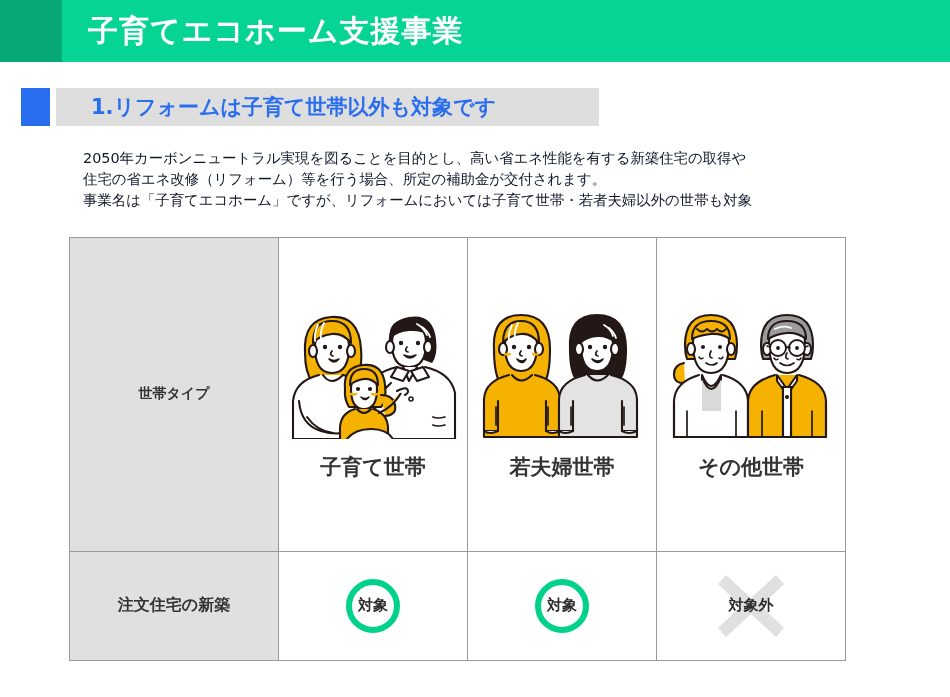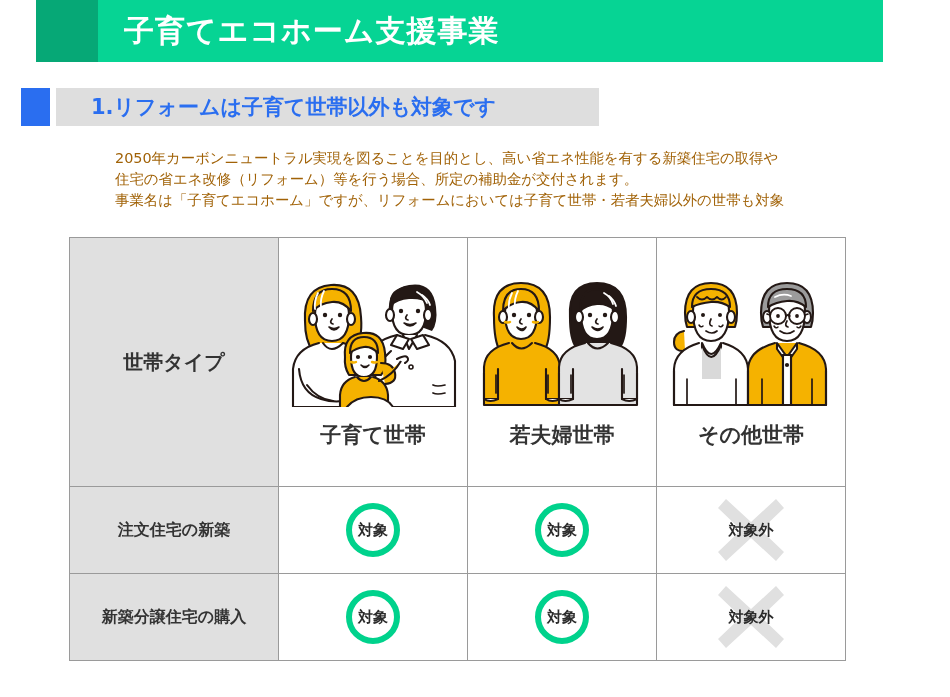--- a/index.html
+++ b/index.html
@@ -13,24 +13,23 @@
     font-family: "DejaVu Sans", "Liberation Sans", sans-serif;
     overflow: hidden;
     position: relative;
   }
 
   
   .page-header {
     position: absolute;
     left: 0;
     top: 0;
-    width: 847px;
+    width: 950px;
     height: 62px;
     background: #06d494;
-    margin-left: 36px;
   }
   .page-header .header-accent-block {
     position: absolute;
     left: 0;
     top: 0;
     width: 62px;
     height: 62px;
     background: #06a876;
   }
   .page-header .header-title {
@@ -81,24 +80,23 @@
     font-weight: bold;
     white-space: nowrap;
   }
 
   
   .intro-text {
     position: absolute;
     left: 83px;
     top: 148px;
     width: 790px;
-    color: #a16207;
+    color: #0f172a;
     font-size: 14.4px;
     line-height: 21px;
-    margin-left: 32px;
   }
   .intro-text .intro-line {
     white-space: nowrap;
   }
 
   
   .matrix-table {
     position: absolute;
     left: 69px;
     top: 237px;
@@ -121,21 +119,21 @@
 
   .label-cell {
     background: #e0e0e0;
     color: #333333;
     font-size: 16px;
     font-weight: bold;
   }
   .header-label-cell {
     background: #e0e0e0;
     color: #333333;
-    font-size: 20px;
+    font-size: 14px;
     font-weight: bold;
   }
   .type-cell {
     background: #ffffff;
   }
 
   .type-cell-inner {
     display: flex;
     flex-direction: column;
     align-items: center;
@@ -459,42 +457,15 @@
           <div class="marker-ineligible">
             <svg class="cross-svg" width="74" height="70" viewBox="0 0 74 70">
               <path d="M12 4 L37 27 L62 4 L70 13 L47 35 L70 57 L62 66 L37 43 L12 66 L4 57 L27 35 L4 13 Z" fill="#e0e0e0"></path>
             </svg>
             <span class="marker-text">対象外</span>
           </div>
         </div>
       </td>
     </tr>
 
-    <tr>
-      <td class="label-cell row-body-cell">新築分譲住宅の購入</td>
-      <td class="type-cell row-body-cell">
-        <div class="marker-holder">
-          <div class="marker-eligible">
-            <span class="marker-text">対象</span>
-          </div>
-        </div>
-      </td>
-      <td class="type-cell row-body-cell">
-        <div class="marker-holder">
-          <div class="marker-eligible">
-            <span class="marker-text">対象</span>
-          </div>
-        </div>
-      </td>
-      <td class="type-cell row-body-cell">
-        <div class="marker-holder">
-          <div class="marker-ineligible">
-            <svg class="cross-svg" width="74" height="70" viewBox="0 0 74 70">
-              <path d="M12 4 L37 27 L62 4 L70 13 L47 35 L70 57 L62 66 L37 43 L12 66 L4 57 L27 35 L4 13 Z" fill="#e0e0e0"></path>
-            </svg>
-            <span class="marker-text">対象外</span>
-          </div>
-        </div>
-      </td>
-    </tr>
 
   </tbody>
 </table>
 
 </body></html>

